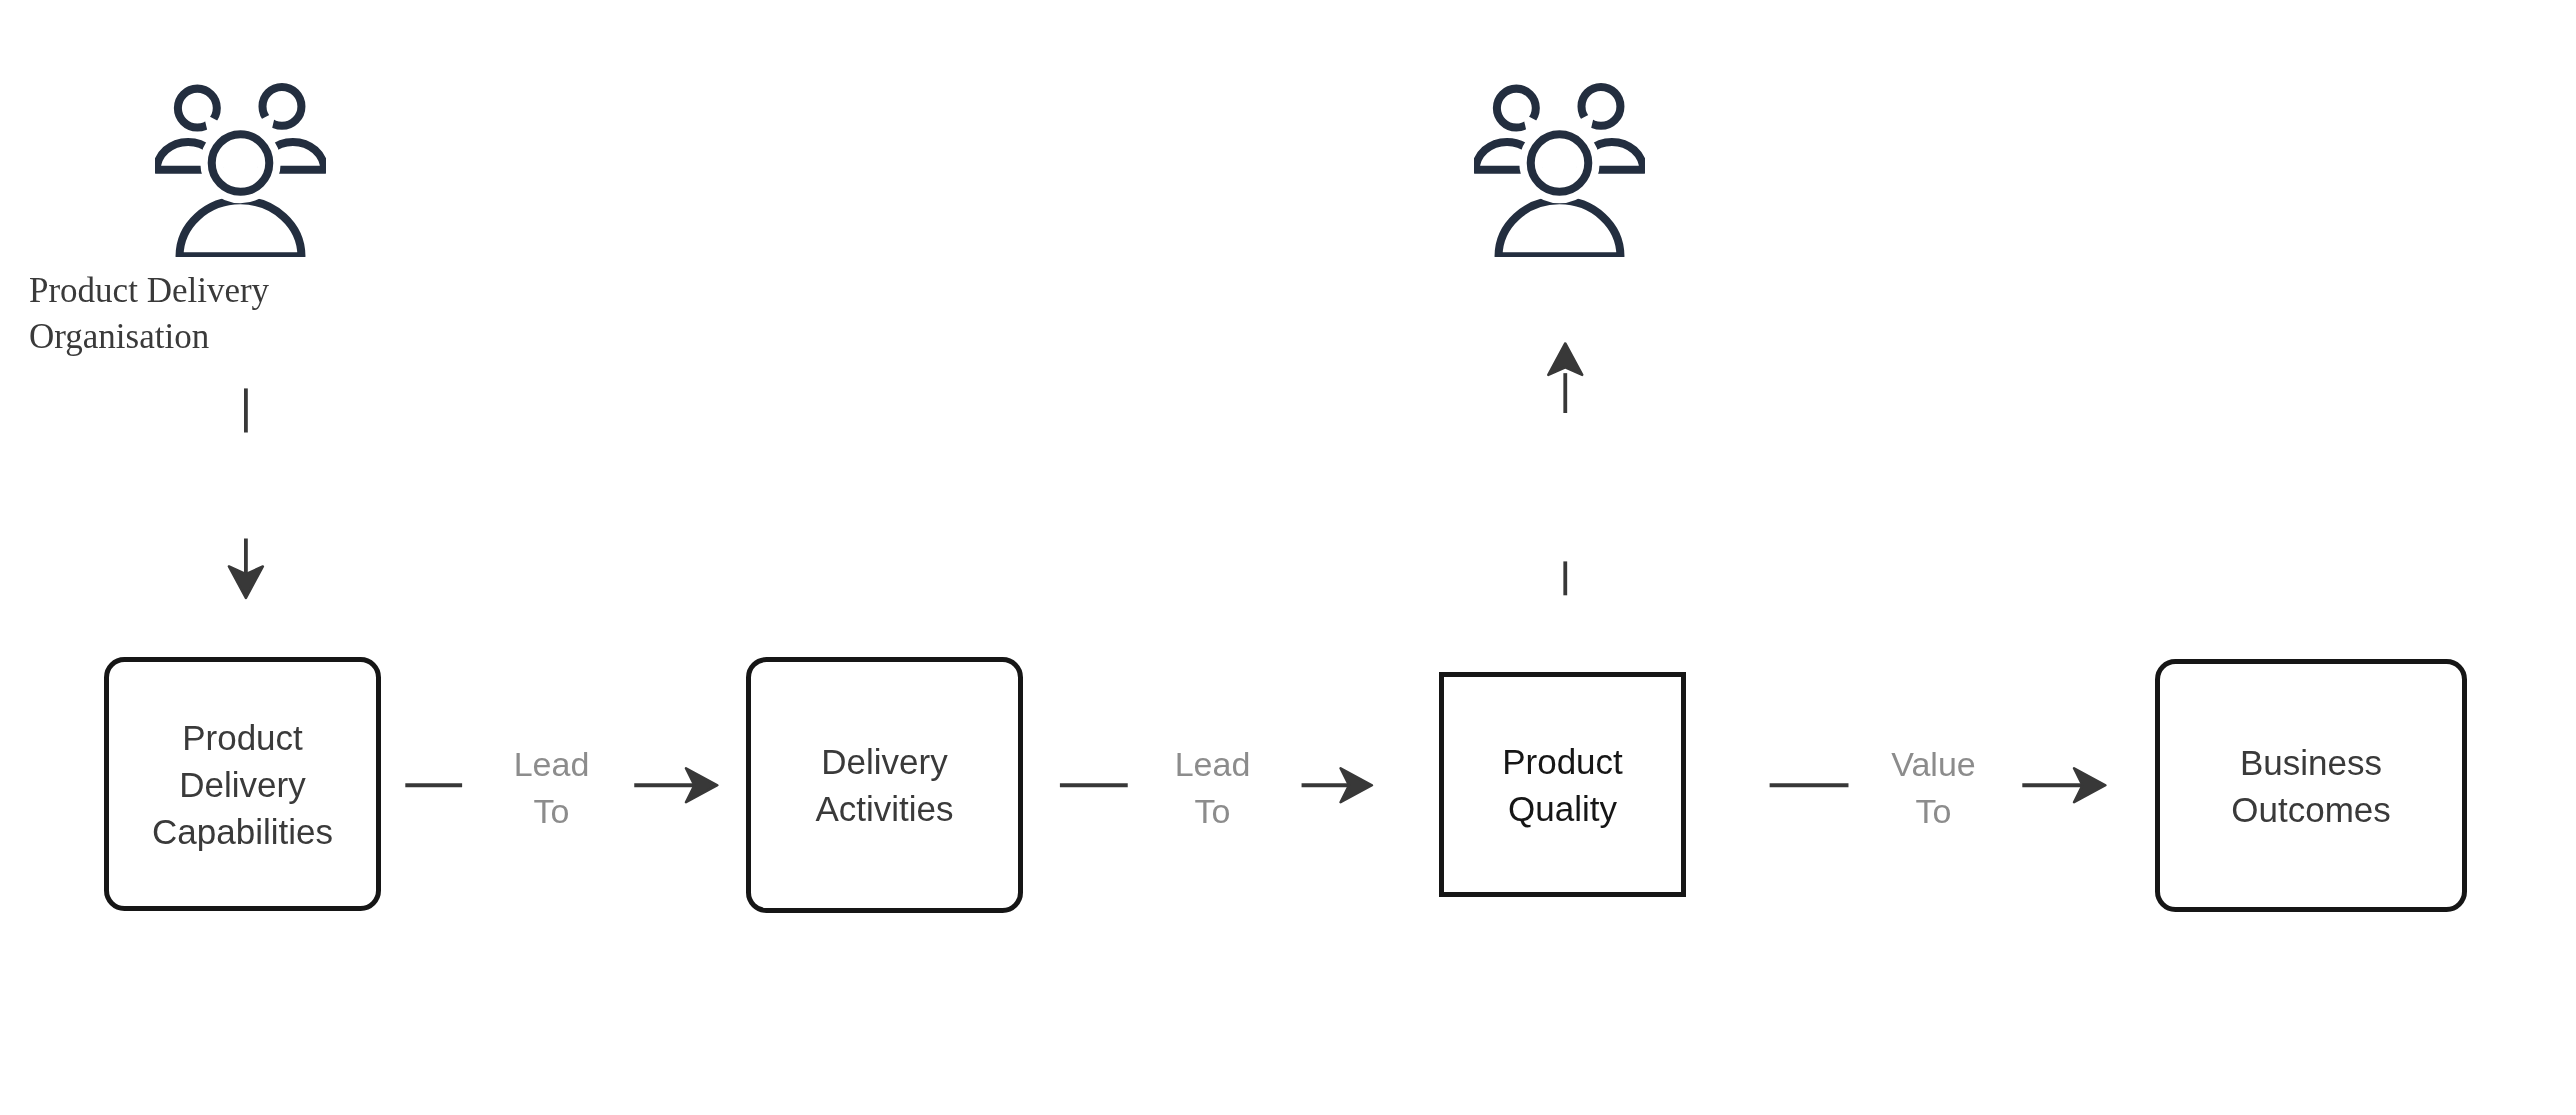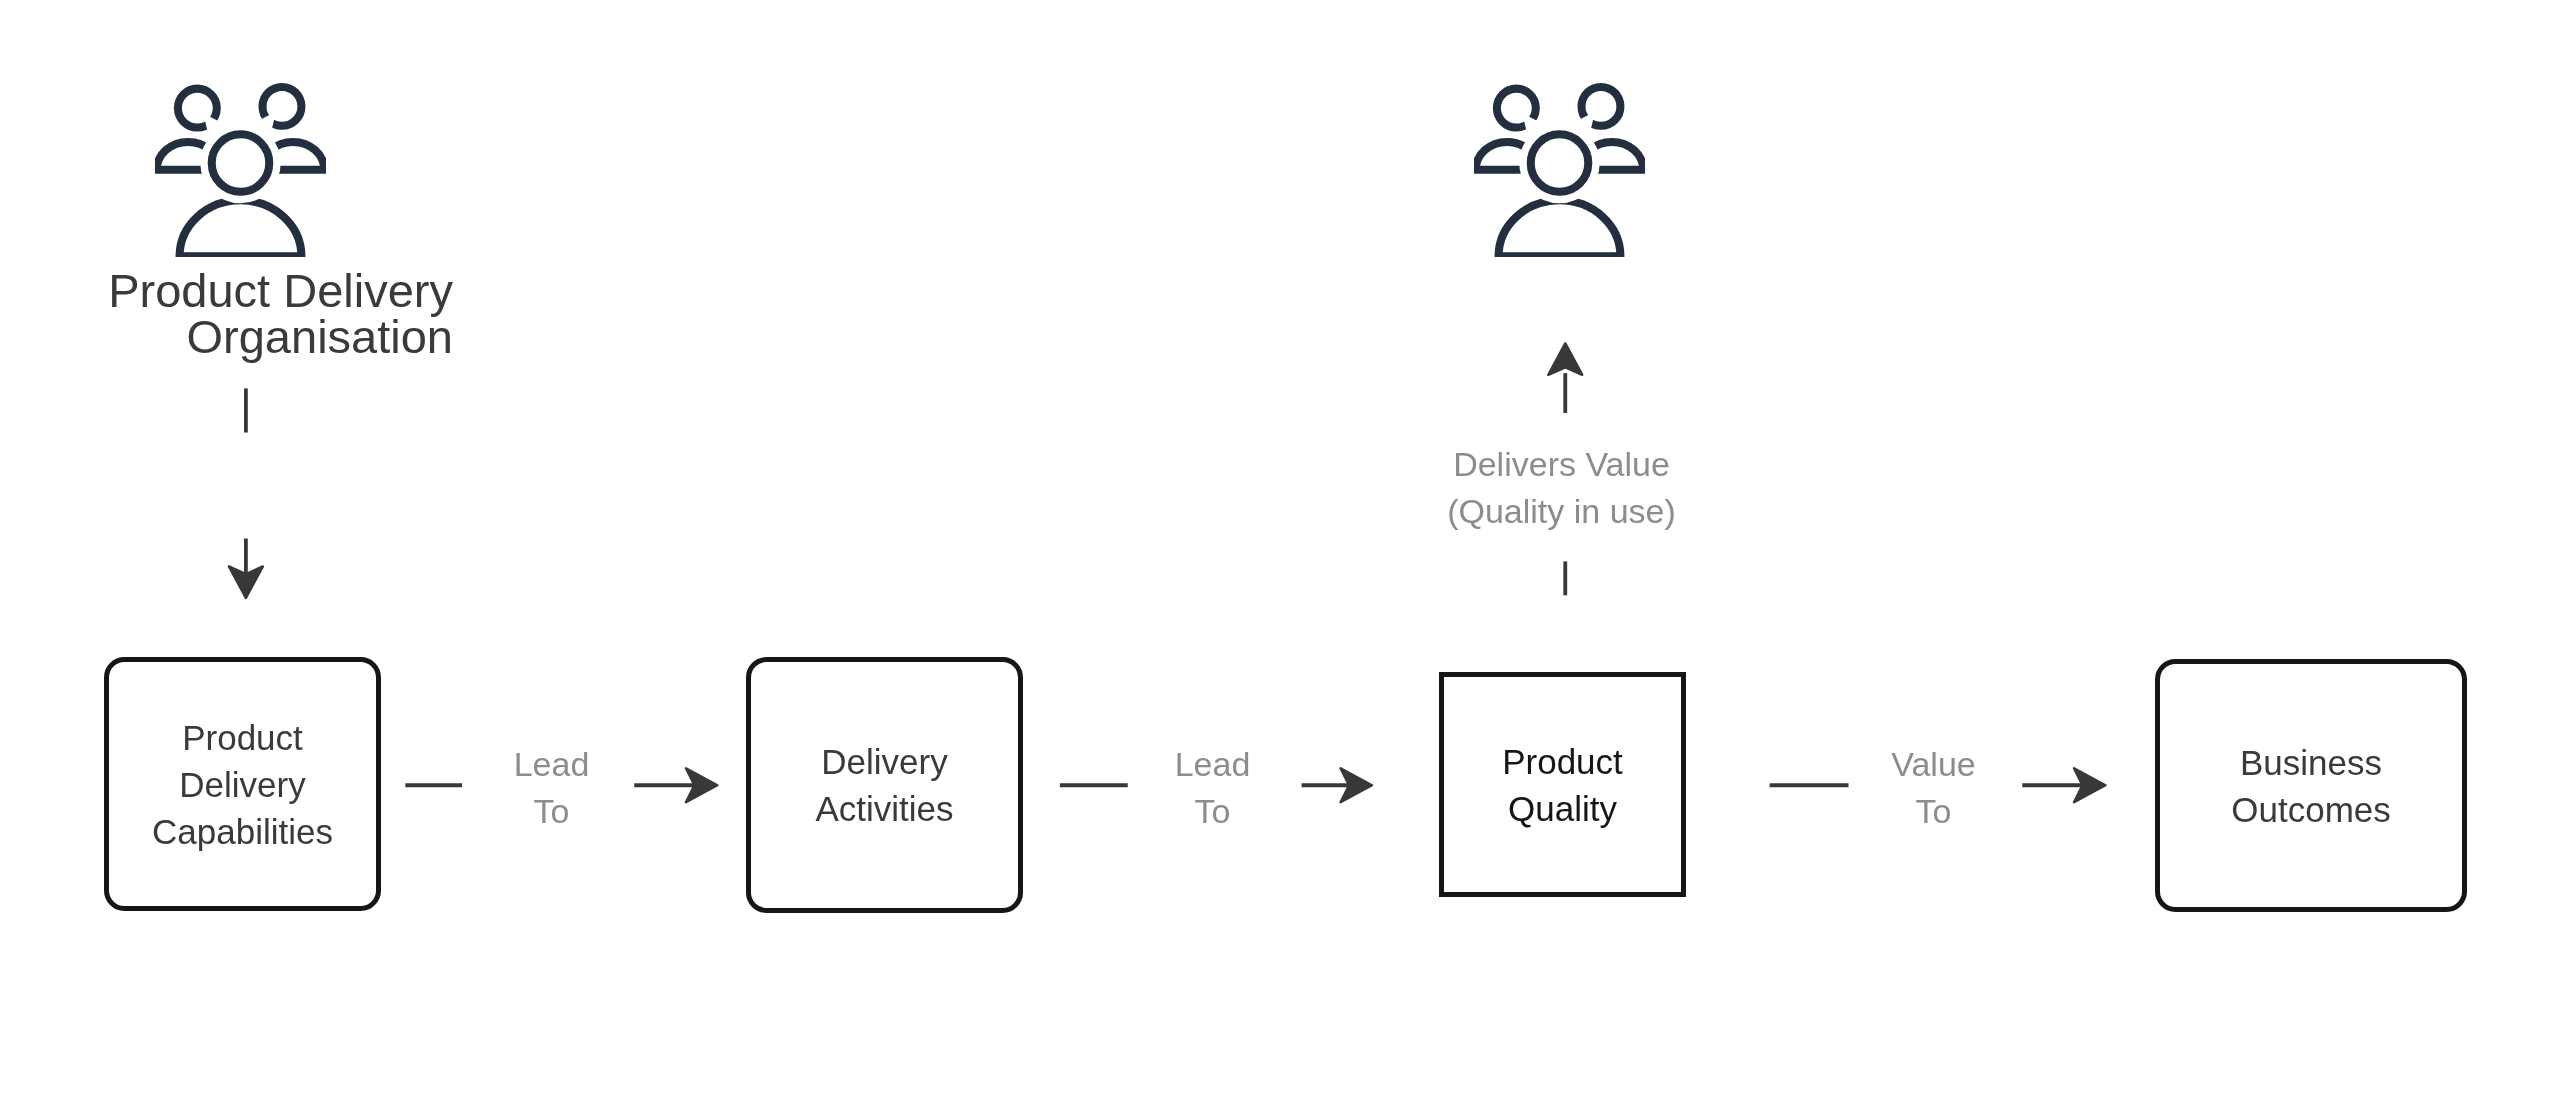--- a/index.html
+++ b/index.html
@@ -14,25 +14,26 @@
 
   
   .actor-icon { position: absolute; }
   .people .ink  { fill: none; stroke: var(--icon, #232e3f); stroke-width: 9.5; stroke-linejoin: round; }
   .people .halo { fill: none; stroke: #ffffff; stroke-width: 27; stroke-linejoin: round; }
   .people .wedge { fill: #ffffff; stroke: none; }
 
   .alabel {
     position: absolute;
     width: 424px;
-    text-align: right;
-    font-size: 47px;
+    text-align: left;
+    font-size: 35px;
     line-height: 46px;
     color: var(--actor-label, #3a3a3a);
     white-space: pre-line;
+    font-family: Liberation Serif, serif;
   }
 
   
   .node {
     position: absolute;
     box-sizing: border-box;
     border: 5.1px solid var(--box-border, #161616);
     background: #ffffff;
     display: flex;
     align-items: center;
@@ -129,22 +130,20 @@
     <span class="node-label">Business
 Outcomes</span>
   </div>
 
   <div class="clabel" style="left:382px;top:741px">Lead
 To</div>
   <div class="clabel" style="left:1043px;top:741px">Lead
 To</div>
   <div class="clabel" style="left:1764px;top:741px">Value
 To</div>
-  <div class="clabel" style="left:1392px;top:441px">Delivers Value
-(Quality in use)</div>
 
   <svg class="overlay" width="2576" height="1116" viewBox="0 0 3038 1316">
     <g>
       <line class="cline" x1="290" y1="458" x2="290" y2="510"></line>
       <line class="cline" x1="290" y1="635" x2="290" y2="682"></line>
       <polygon class="ahead" points="290,705 270,668 290,677 310,668"></polygon>
     </g>
     <g>
       <line class="cline" x1="478" y1="926" x2="545" y2="926"></line>
       <line class="cline" x1="748" y1="926" x2="822" y2="926"></line>

